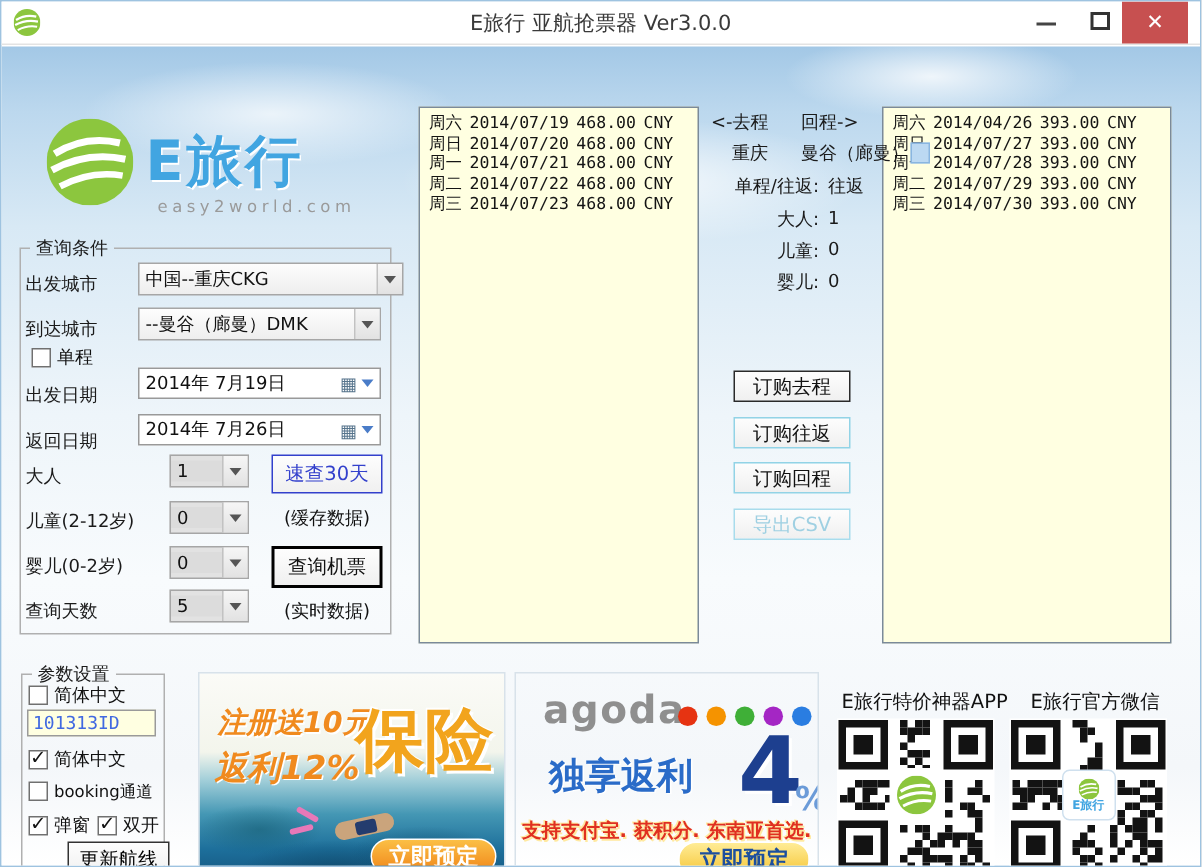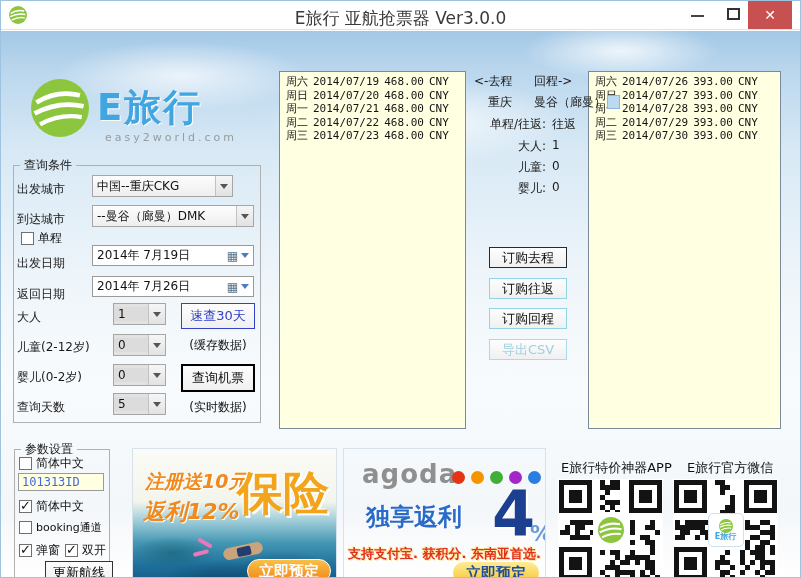--- a/index.html
+++ b/index.html
@@ -10,21 +10,21 @@
     border:1px solid #9ec3e0; overflow:hidden;
   }
   
   .titlebar{
     position:absolute; left:0; top:0; width:100%; height:29px;
     background:#ffffff; border-bottom:1px solid #e3e3e3;
   }
   .app-icon{ position:absolute; left:8px; top:5px; width:18px; height:18px; }
   .title-text{
     position:absolute; left:0; right:0; top:6px; text-align:center;
-    font-size:17px; color:#3a3a3a;
+    font-size:14px; color:#3a3a3a;
   }
   .win-btn{ position:absolute; top:0; height:28px; text-align:center; cursor:default; }
   .btn-min{ left:682px; width:30px; }
   .btn-min i{ position:absolute; left:8px; top:14px; width:13px; height:2px; background:#444; }
   .btn-max{ left:718px; width:30px; }
   .btn-max i{ position:absolute; left:8px; top:7px; width:13px; height:12px; border:2px solid #333; }
   .btn-close{ left:747px; width:44px; background:var(--close_red,#C75050); }
   .btn-close span{ color:#fff; font-size:14px; font-weight:bold; line-height:28px; }
   
   .app-body{
@@ -225,21 +225,21 @@
         </svg>
       <div class="logo-brand">E旅行</div>
       <div class="logo-domain">easy2world.com</div>
     </div>
 
     <fieldset class="fs-query">
       <legend>查询条件</legend>
     </fieldset>
 
     <div class="lab" style="left:16px; top:150px;">出发城市</div>
-    <div class="combo" style="left:91px; top:144px; width:141px;">
+    <div class="combo" style="left:91px; top:144px; width:177px;">
       <span class="ctext">中国--重庆CKG</span>
       <span class="carrow">
           <span class="tri"></span>
         </span>
     </div>
 
     <div class="lab" style="left:16px; top:180px;">到达城市</div>
     <div class="combo" style="left:91px; top:174px; width:162px;">
       <span class="ctext">--曼谷（廊曼）DMK</span>
       <span class="carrow">
@@ -316,21 +316,21 @@
       <div class="flight-row">
         <span>周二</span><span>2014/07/22</span><span>468.00</span><span class="fcur">CNY</span>
       </div>
       <div class="flight-row">
         <span>周三</span><span>2014/07/23</span><span>468.00</span><span class="fcur">CNY</span>
       </div>
     </div>
 
     <div class="flight-list list-ret">
       <div class="flight-row">
-        <span>周六</span><span>2014/07/26</span><span>393.00</span><span class="fcur">CNY</span>
+        <span>周六</span><span>2014/04/26</span><span>393.00</span><span class="fcur">CNY</span>
       </div>
       <div class="flight-row">
         <span>周日</span><span>2014/07/27</span><span>393.00</span><span class="fcur">CNY</span>
       </div>
       <div class="flight-row">
         <span>周一</span><span>2014/07/28</span><span>393.00</span><span class="fcur">CNY</span>
       </div>
       <div class="flight-row">
         <span>周二</span><span>2014/07/29</span><span>393.00</span><span class="fcur">CNY</span>
       </div>

